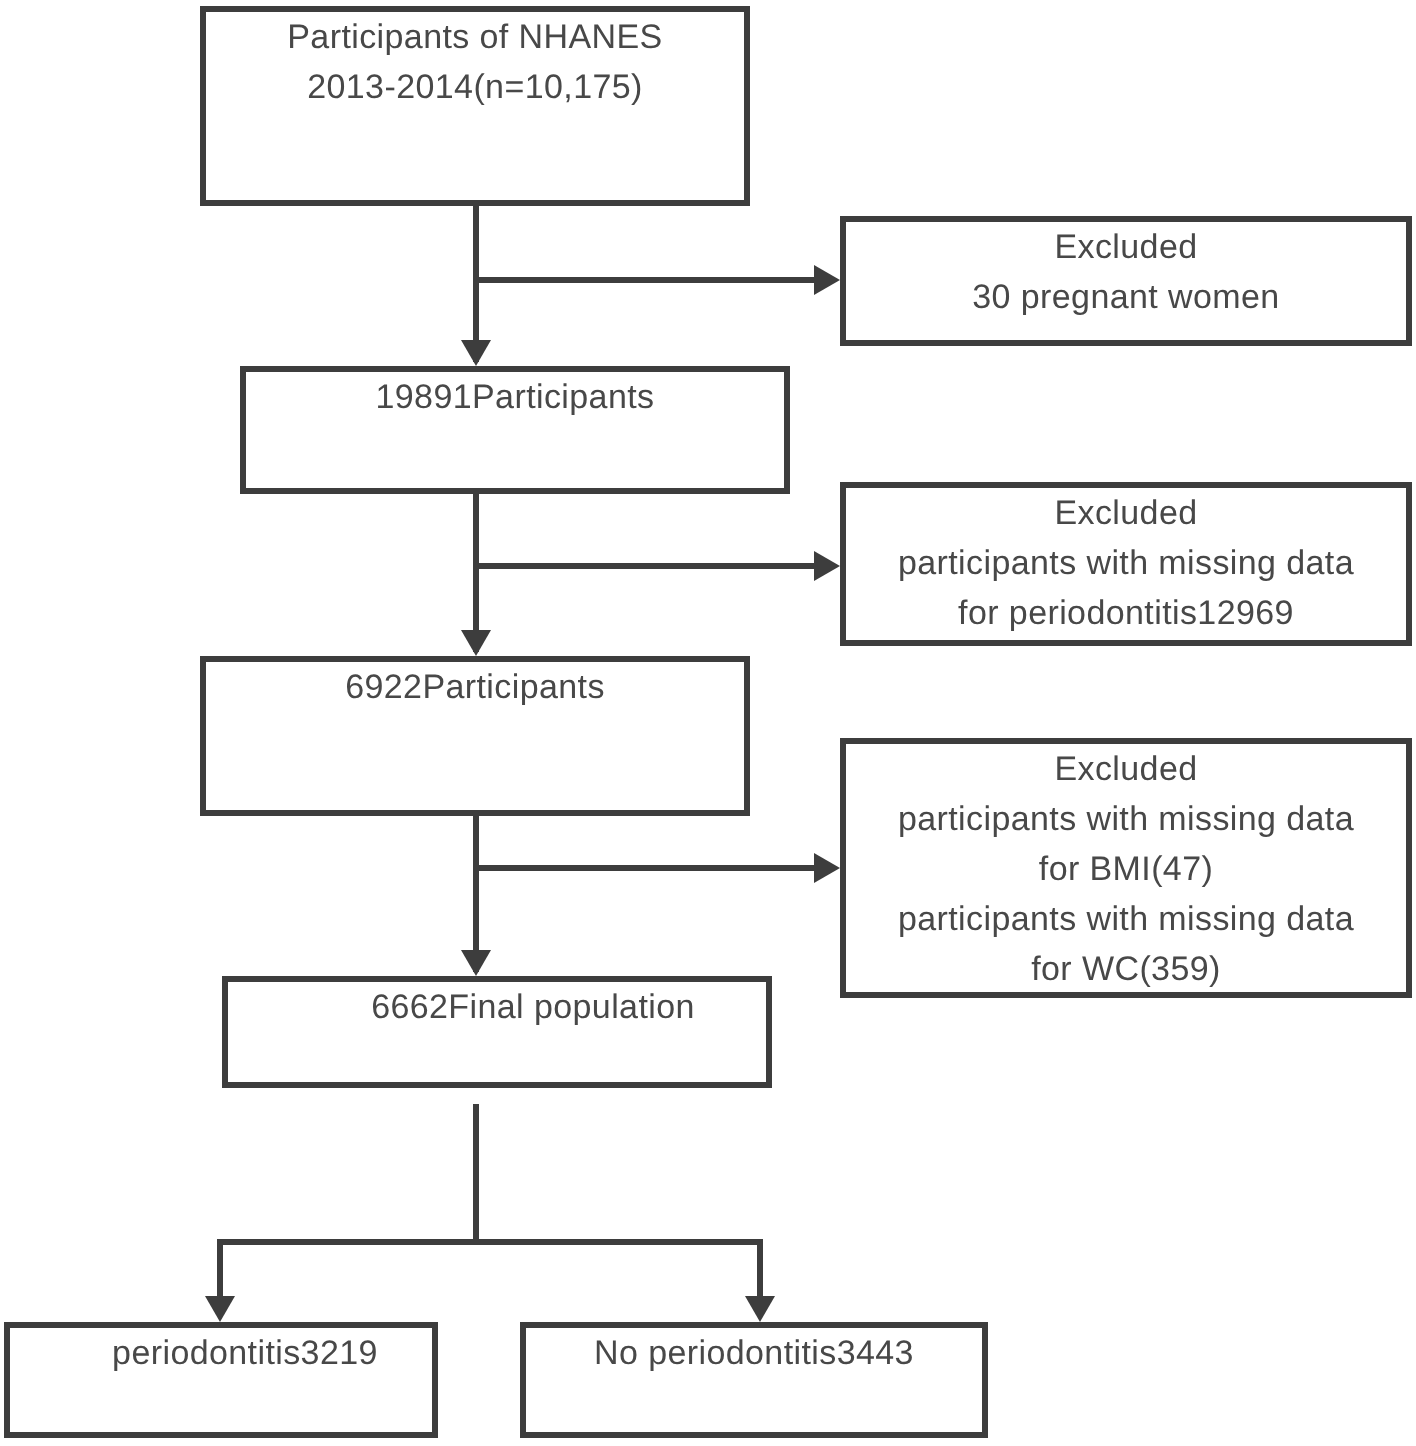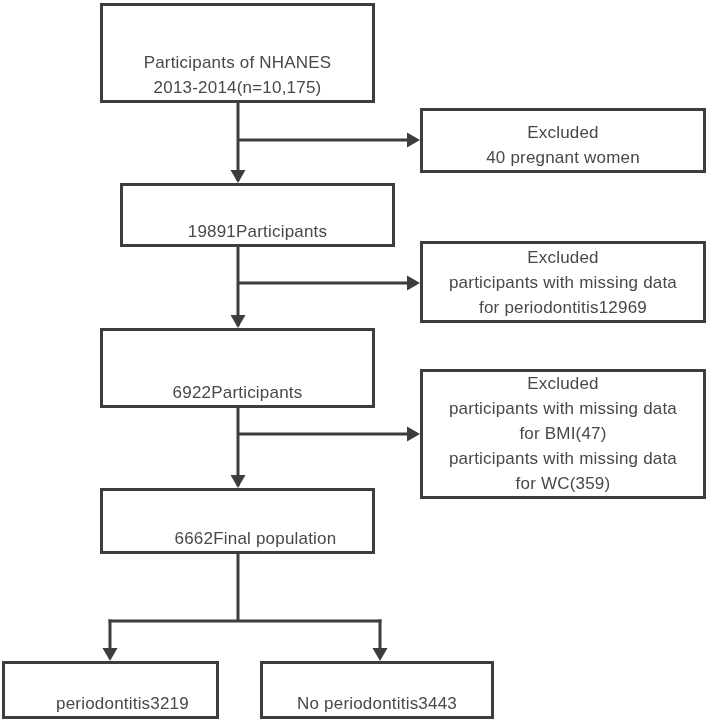--- a/index.html
+++ b/index.html
@@ -24,21 +24,21 @@
     height: 723px;
   }
   .box {
     position: absolute;
     box-sizing: border-box;
     border: 3px solid #3d3d3d;
     background: #ffffff;
     display: flex;
     flex-direction: column;
     align-items: center;
-    justify-content: flex-end;
+    justify-content: flex-start;
     text-align: center;
     font-size: 17px;
     line-height: 25px;
     letter-spacing: 0.2px;
   }
   .box .line {
     width: 100%;
     white-space: nowrap;
   }
 </style>
@@ -79,21 +79,21 @@
     </g>
   </svg>
 
   <div class="box" style="left:100px; top:3px; width:275px; height:100px;">
     <div class="line">Participants of NHANES</div>
     <div class="line">2013-2014(n=10,175)</div>
   </div>
 
   <div class="box" style="left:420px; top:108px; width:286px; height:65px;">
     <div class="line">Excluded</div>
-    <div class="line">40 pregnant women</div>
+    <div class="line">30 pregnant women</div>
   </div>
 
   <div class="box" style="left:100px; top:183px; width:275px; height:64px;margin-left:20px;">
     <div class="line">19891Participants</div>
   </div>
 
   <div class="box" style="left:420px; top:241px; width:286px; height:82px;">
     <div class="line">Excluded</div>
     <div class="line">participants with missing data</div>
     <div class="line">for periodontitis12969</div>
@@ -104,21 +104,21 @@
   </div>
 
   <div class="box" style="left:420px; top:369px; width:286px; height:130px;">
     <div class="line">Excluded</div>
     <div class="line">participants with missing data</div>
     <div class="line">for BMI(47)</div>
     <div class="line">participants with missing data</div>
     <div class="line">for WC(359)</div>
   </div>
 
-  <div class="box" style="left:100px; top:488px; width:275px; height:66px;padding-left:36px;">
+  <div class="box" style="left:111px; top:488px; width:275px; height:56px;padding-left:36px;">
     <div class="line">6662Final population</div>
   </div>
 
   <div class="box" style="left:2px; top:661px; width:217px; height:58px;padding-left:24px;">
     <div class="line">periodontitis3219</div>
   </div>
 
   <div class="box" style="left:260px; top:661px; width:234px; height:58px;">
     <div class="line">No periodontitis3443</div>
   </div>

